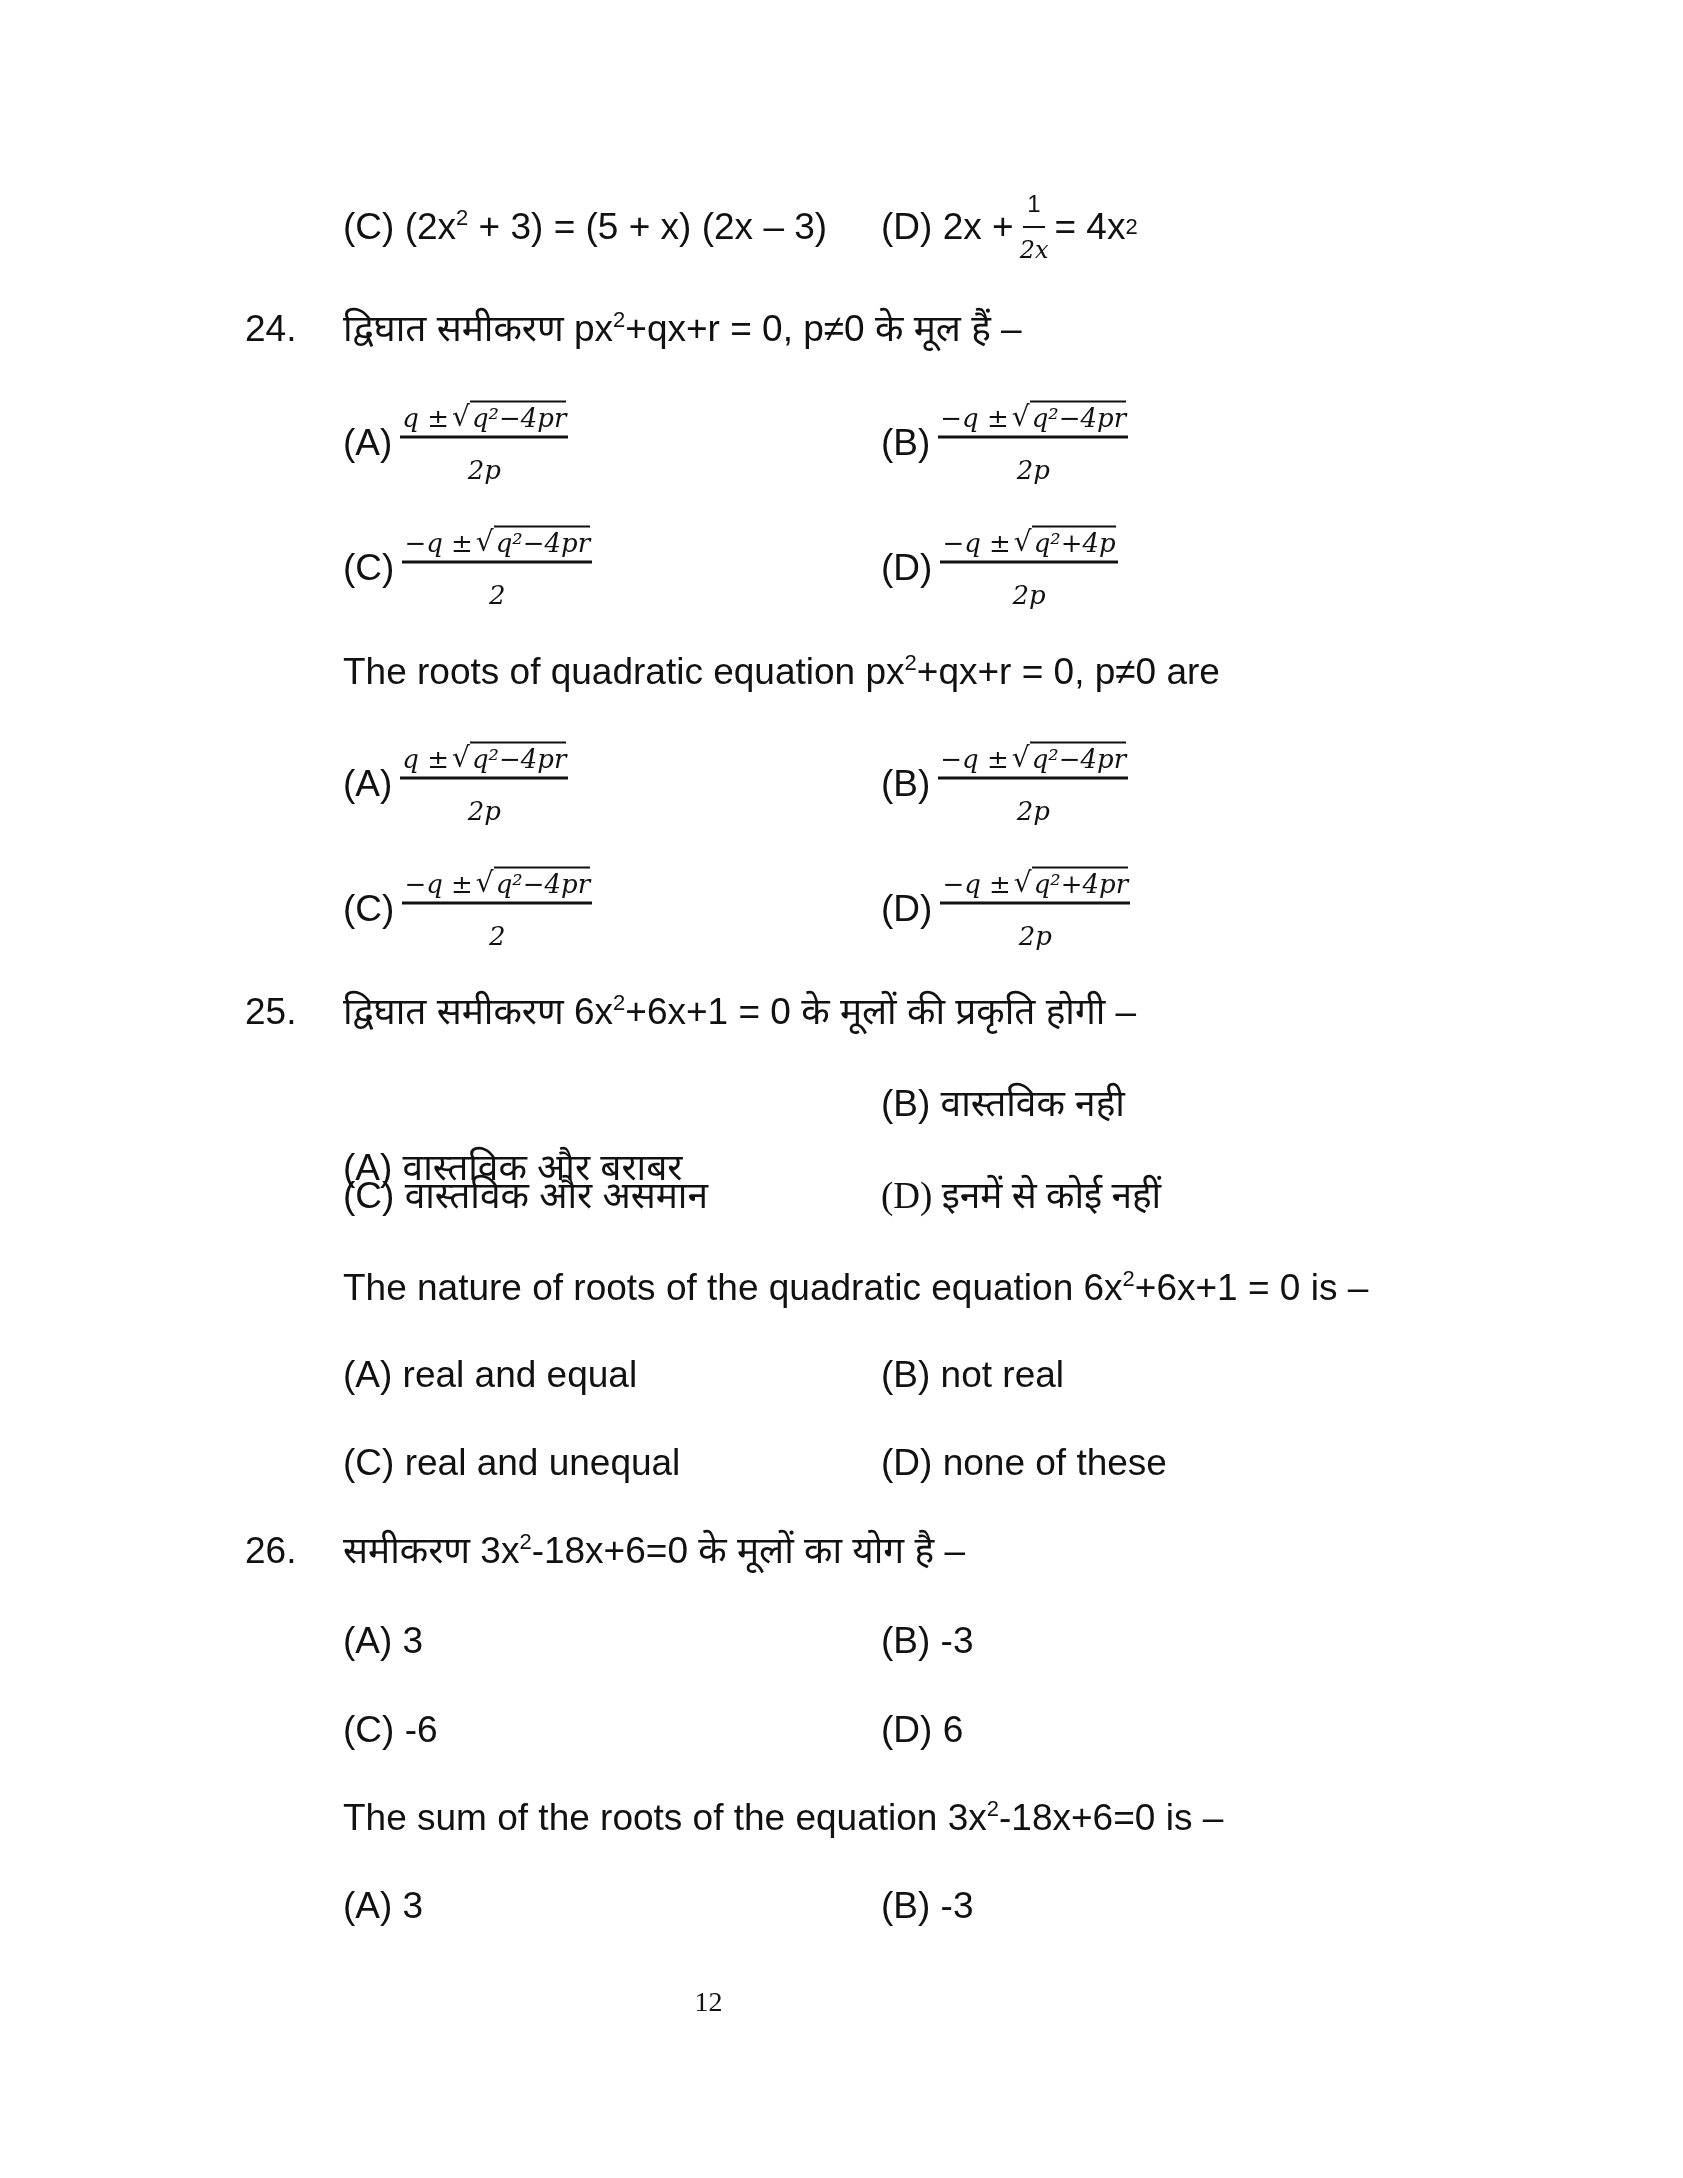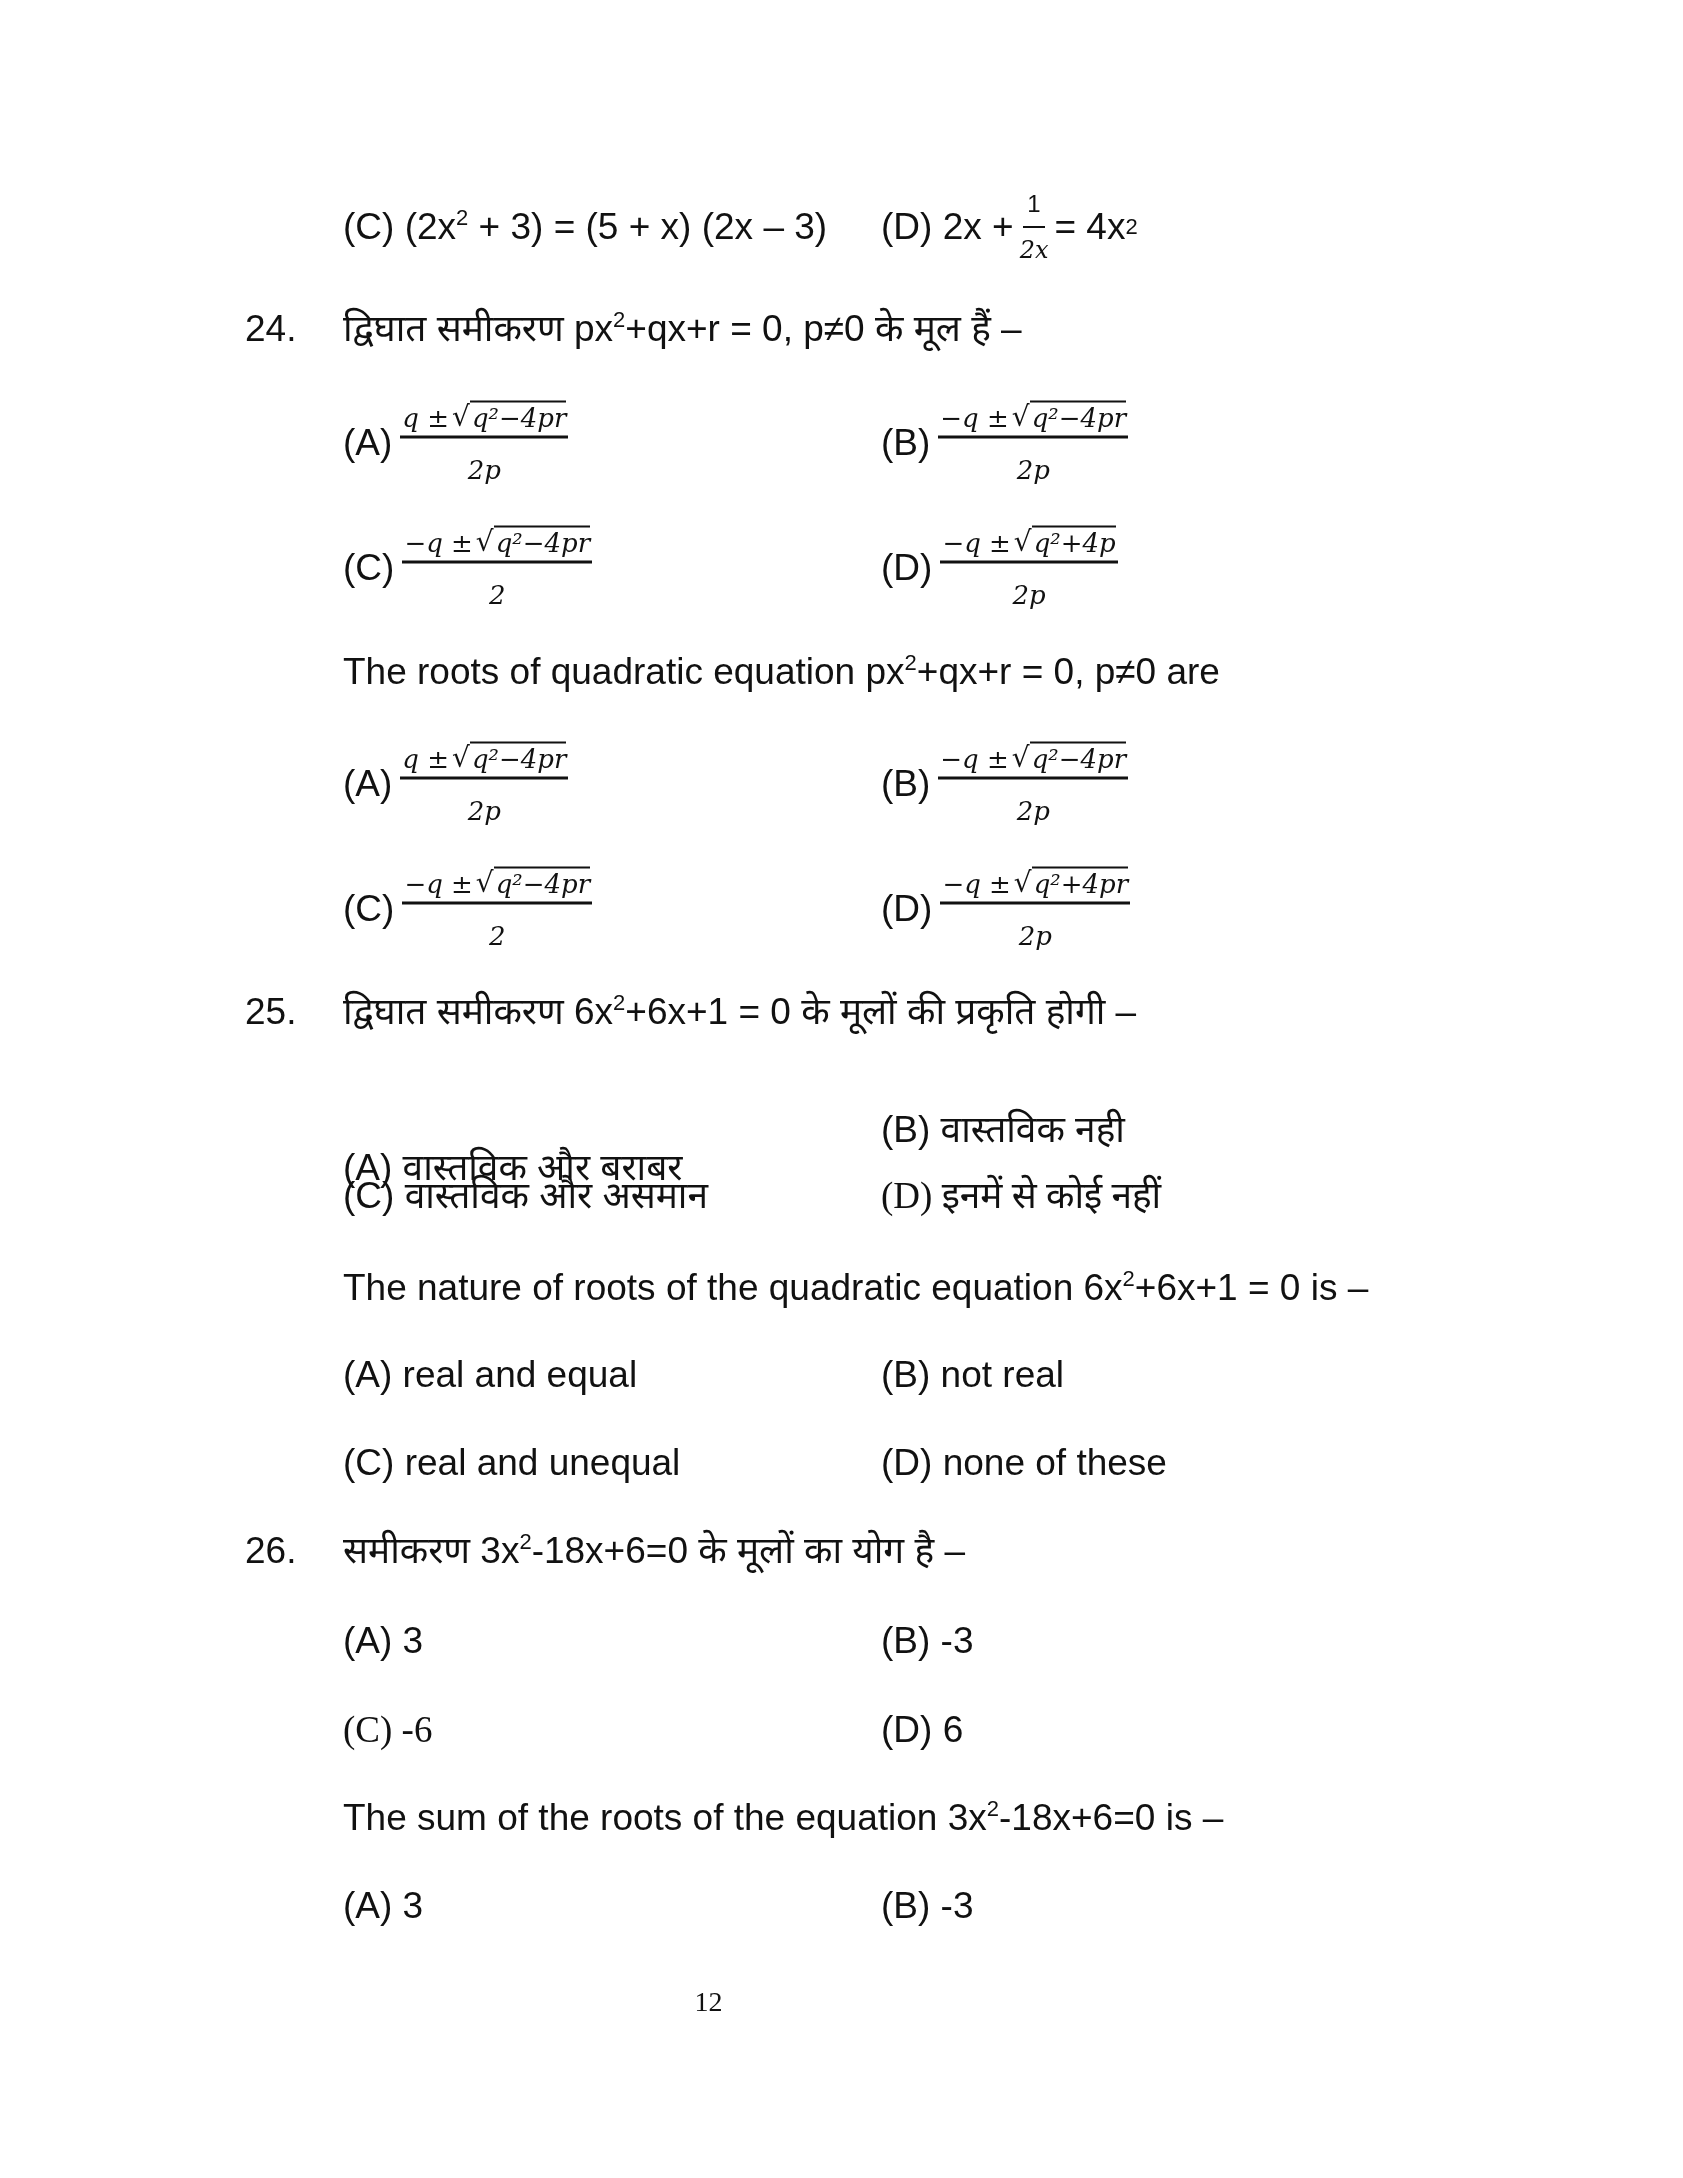--- a/index.html
+++ b/index.html
@@ -134,39 +134,39 @@
       </span>
     <span class="de">2p</span>
   </span>
 </div>
 
 <div class="num" style="left:245px; top:1012px;">25.</div>
 <div class="ln" style="left:343px; top:1012px;">
   <span>द्विघात समीकरण 6x</span><sup>2</sup><span>+6x+1 = 0 के मूलों की प्रकृति होगी –</span>
 </div>
 <div class="ln" style="left:343px; top:1168px;"><span>(A)</span> <span>वास्तविक और बराबर</span></div>
-<div class="ln" style="left:881px; top:1104px;margin-top:26px;"><span>(B)</span> <span>वास्तविक नही</span></div>
+<div class="ln" style="left:881px; top:1104px;"><span>(B)</span> <span>वास्तविक नही</span></div>
 <div class="ln" style="left:343px; top:1196px;"><span>(C)</span> <span>वास्तविक और असमान</span></div>
 <div class="ln" style="left:881px; top:1196px;font-family:Liberation Serif, serif;"><span>(D)</span> <span>इनमें से कोई नहीं</span></div>
 
 <div class="ln" style="left:343px; top:1288px;">
   <span>The nature of roots of the quadratic equation 6x</span><sup>2</sup><span>+6x+1 = 0 is –</span>
 </div>
 <div class="ln" style="left:343px; top:1375px;"><span>(A)</span> <span>real and equal</span></div>
 <div class="ln" style="left:881px; top:1375px;"><span>(B)</span> <span>not real</span></div>
 <div class="ln" style="left:343px; top:1463px;"><span>(C)</span> <span>real and unequal</span></div>
 <div class="ln" style="left:881px; top:1463px;"><span>(D)</span> <span>none of these</span></div>
 
 <div class="num" style="left:245px; top:1551px;">26.</div>
 <div class="ln" style="left:343px; top:1551px;">
   <span>समीकरण 3x</span><sup>2</sup><span>-18x+6=0 के मूलों का योग है –</span>
 </div>
 <div class="ln" style="left:343px; top:1641px;"><span>(A)</span> <span>3</span></div>
 <div class="ln" style="left:881px; top:1641px;"><span>(B)</span> <span>-3</span></div>
-<div class="ln" style="left:343px; top:1730px;font-family:Liberation Serif, serif;"><span>(C)</span> <span>-6</span></div>
+<div class="ln" style="left:343px; top:1730px;"><span>(C)</span> <span>-6</span></div>
 <div class="ln" style="left:881px; top:1730px;"><span>(D)</span> <span>6</span></div>
 
 <div class="ln" style="left:343px; top:1818px;">
   <span>The sum of the roots of the equation 3x</span><sup>2</sup><span>-18x+6=0 is –</span>
 </div>
 <div class="ln" style="left:343px; top:1906px;"><span>(A)</span> <span>3</span></div>
 <div class="ln" style="left:881px; top:1906px;"><span>(B)</span> <span>-3</span></div>
 
 <div class="pageno">12</div>
 

